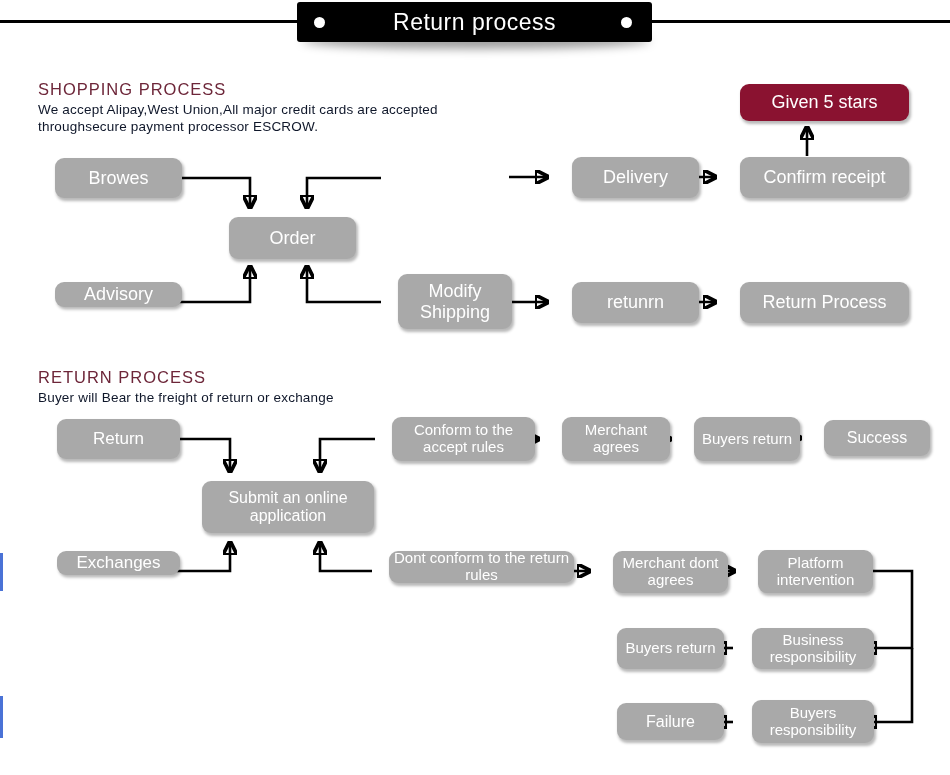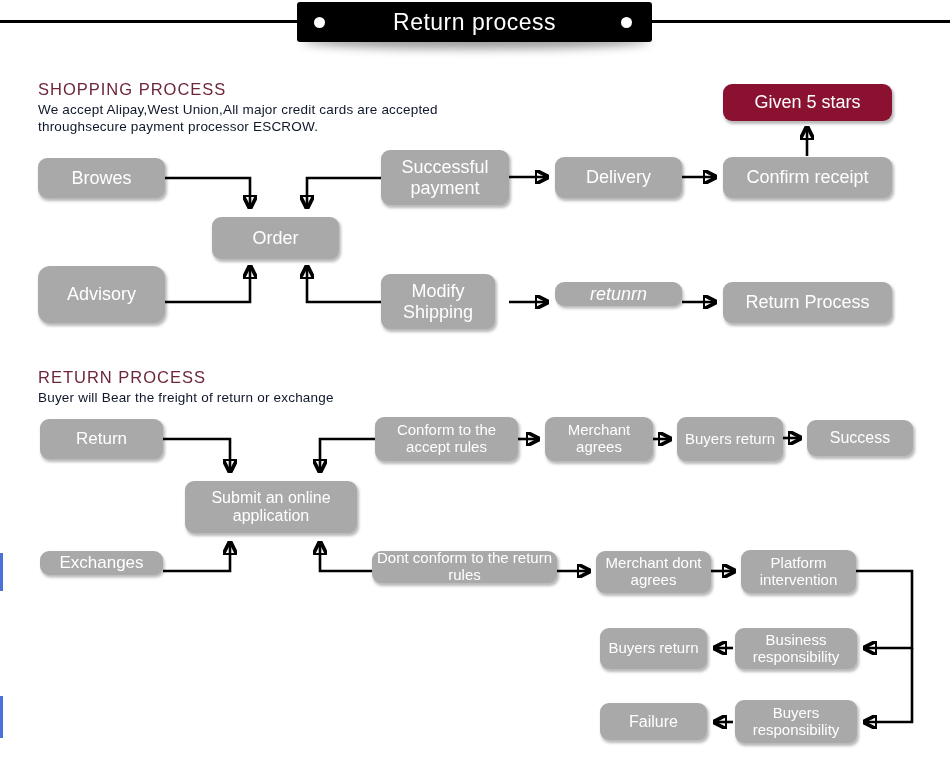--- a/index.html
+++ b/index.html
@@ -26,36 +26,36 @@
   #shopping-desc2{left:38px;top:119px;}
   #return-heading{left:38px;top:368px;}
   #return-desc1{left:38px;top:390px;}
   
   .arrows{position:absolute;left:0;top:0;z-index:4;pointer-events:none;}
   .arrows path{fill:none;stroke:#000;stroke-width:2.6px;}
   
   .node{
     position:absolute;z-index:5;background:#a9a9a9;color:#ffffff;border-radius:9px;
     display:flex;align-items:center;justify-content:center;text-align:center;
-    line-height:1.12;box-shadow:1.5px 2.5px 3px rgba(0,0,0,0.28);padding:0 4px;box-sizing:border-box;
+    line-height:1.12;box-shadow:1.5px 2.5px 3px rgba(0,0,0,0.28);padding:0 4px;box-sizing:border-box;margin-left:17px;
   }
   .node.accent{background:#8a1230;}
   .fs18{font-size:18px;}
   .fs17{font-size:17px;}
   .fs16{font-size:16px;}
   .fs15{font-size:15px;}
   #n-browes{left:38px;top:158px;width:127px;height:40px;}
   #n-order{left:212px;top:217px;width:127px;height:42px;}
   #n-successful-payment{left:381px;top:150px;width:128px;height:55px;}
   #n-delivery{left:555px;top:157px;width:127px;height:41px;}
   #n-confirm-receipt{left:723px;top:157px;width:169px;height:41px;}
   #n-given-5-stars{left:723px;top:84px;width:169px;height:37px;}
-  #n-advisory{left:38px;top:266px;width:127px;height:57px;border-radius:12px;}
+  #n-advisory{left:38px;top:282px;width:127px;height:25px;}
   #n-modify-shipping{left:381px;top:274px;width:114px;height:55px;}
-  #n-retunrn{left:555px;top:282px;width:127px;height:24px;font-style:italic;}
+  #n-retunrn{left:555px;top:282px;width:127px;height:41px;}
   #n-return-process{left:723px;top:282px;width:169px;height:41px;}
   #n-return{left:40px;top:419px;width:123px;height:40px;}
   #n-conform-rules{left:375px;top:417px;width:143px;height:44px;}
   #n-merchant-agrees{left:545px;top:417px;width:108px;height:44px;}
   #n-buyers-return-a{left:677px;top:417px;width:106px;height:44px;}
   #n-success{left:807px;top:420px;width:106px;height:36px;}
   #n-submit-application{left:185px;top:481px;width:172px;height:52px;}
   #n-exchanges{left:40px;top:551px;width:123px;height:24px;}
   #n-dont-conform-rules{left:372px;top:551px;width:185px;height:32px;}
   #n-merchant-dont-agrees{left:596px;top:551px;width:115px;height:42px;}
@@ -114,21 +114,20 @@
     <path d="M557 571 H590" marker-end="url(#arw)"></path>
     <path d="M711 571 H735" marker-end="url(#arw)"></path>
     <path d="M856 571 H912 V648 H864" marker-end="url(#arw)"></path>
     <path d="M912 648 V722 H864" marker-end="url(#arw)"></path>
     <path d="M733 648 H714" marker-end="url(#arw)"></path>
     <path d="M733 722 H714" marker-end="url(#arw)"></path>
   </svg>
 
   <div class="node fs18" id="n-browes">Browes</div>
   <div class="node fs18" id="n-order">Order</div>
-  <div class="node fs18" id="n-successful-payment">Successful payment</div>
   <div class="node fs18" id="n-delivery">Delivery</div>
   <div class="node fs18" id="n-confirm-receipt">Confirm receipt</div>
   <div class="node fs18 accent" id="n-given-5-stars">Given 5 stars</div>
   <div class="node fs18" id="n-advisory">Advisory</div>
   <div class="node fs18" id="n-modify-shipping">Modify Shipping</div>
   <div class="node fs18" id="n-retunrn">retunrn</div>
   <div class="node fs18" id="n-return-process">Return Process</div>
   <div class="node fs17" id="n-return">Return</div>
   <div class="node fs15" id="n-conform-rules">Conform to the accept rules</div>
   <div class="node fs15" id="n-merchant-agrees">Merchant agrees</div>

